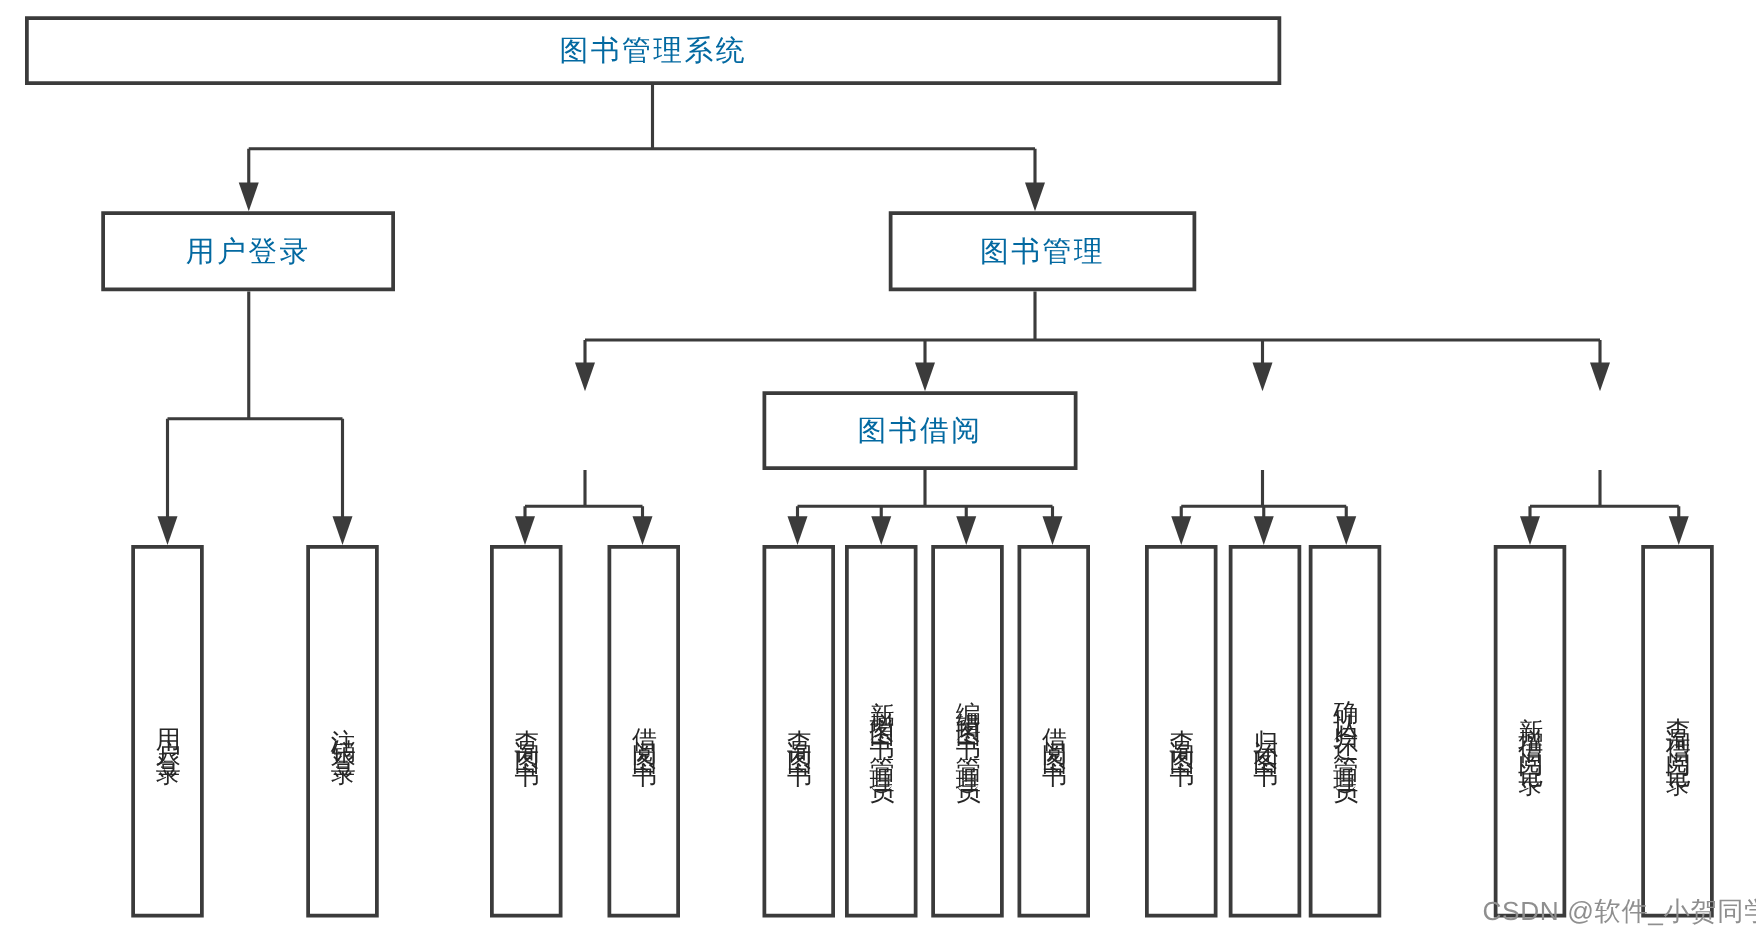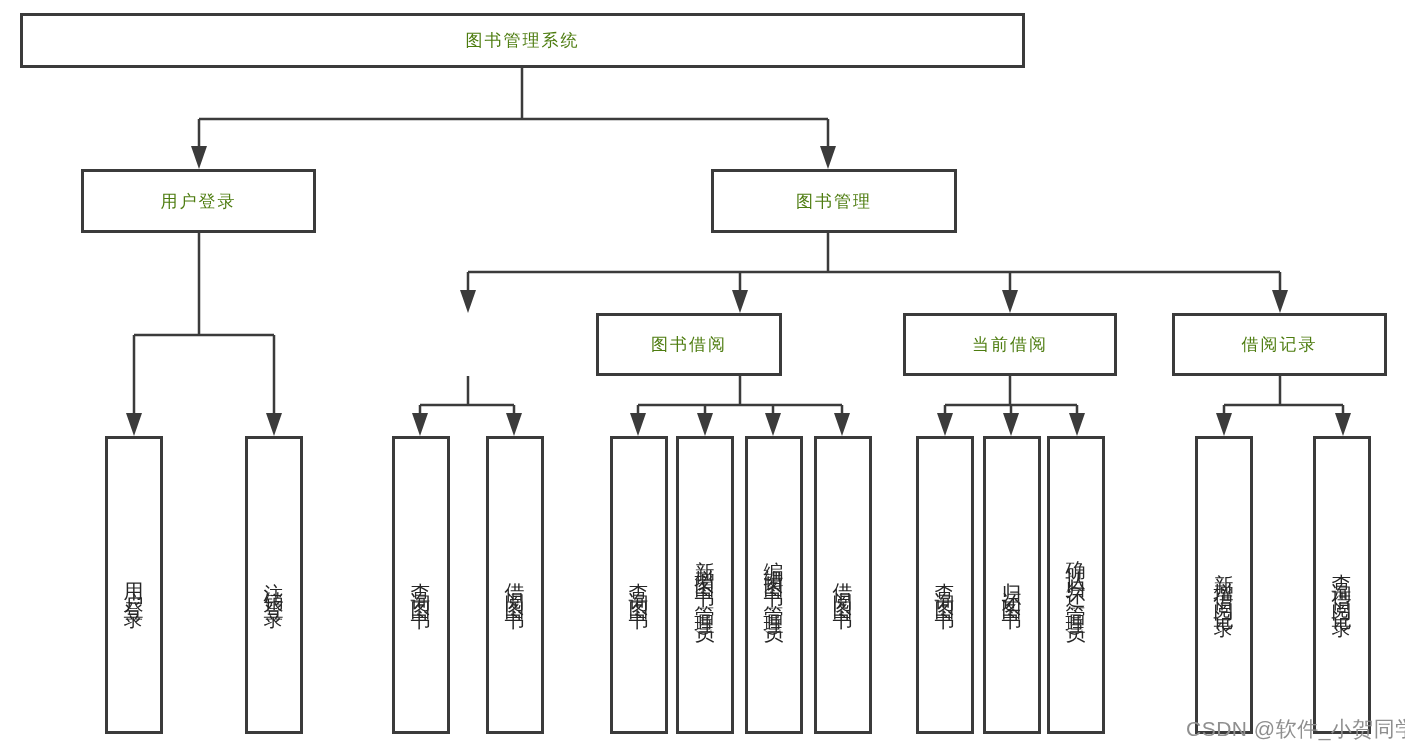--- a/index.html
+++ b/index.html
@@ -7,21 +7,21 @@
   .stage {
     position:relative; width:1405px; height:747px; background:#ffffff;
     font-family:"Liberation Sans","DejaVu Sans",sans-serif; overflow:hidden;
   }
   .wires { position:absolute; left:0; top:0; z-index:0; }
   .box {
     position:absolute; background:#ffffff; border:3px solid #3b3b3b;
     display:flex; align-items:center; justify-content:center; z-index:1;
   }
   .hbox .label {
-    font-size:17px; color:#4d7c0f; letter-spacing:2px; white-space:nowrap;
+    font-size:23px; color:#0369a1; letter-spacing:2px; white-space:nowrap;
   }
   .vbox .label {
     writing-mode:vertical-rl; text-orientation:mixed;
     font-size:20px; color:#262626; letter-spacing:9px; line-height:1;
   }
   .watermark {
     position:absolute; left:1186px; top:715px; z-index:2;
     font-size:21px; color:#8f8f8f; letter-spacing:0.5px; white-space:nowrap;
   }
 </style>
@@ -77,28 +77,22 @@
     <span class="label">图书管理系统</span>
   </div>
 
   <div class="box hbox" style="left:81px;top:169px;width:235px;height:64px">
     <span class="label">用户登录</span>
   </div>
   <div class="box hbox" style="left:711px;top:169px;width:246px;height:64px">
     <span class="label">图书管理</span>
   </div>
 
-  <div class="box hbox" style="left:596px;top:313px;width:186px;height:63px">
+  <div class="box hbox" style="left:610px;top:313px;width:252px;height:63px">
     <span class="label">图书借阅</span>
-  </div>
-  <div class="box hbox" style="left:903px;top:313px;width:214px;height:63px">
-    <span class="label">当前借阅</span>
-  </div>
-  <div class="box hbox" style="left:1172px;top:313px;width:215px;height:63px">
-    <span class="label">借阅记录</span>
   </div>
 
   <div class="box vbox" style="left:105px;top:436px;width:58px;height:298px">
     <span class="label">用户登录</span>
   </div>
   <div class="box vbox" style="left:245px;top:436px;width:58px;height:298px">
     <span class="label">注销登录</span>
   </div>
 
   <div class="box vbox" style="left:392px;top:436px;width:58px;height:298px">

